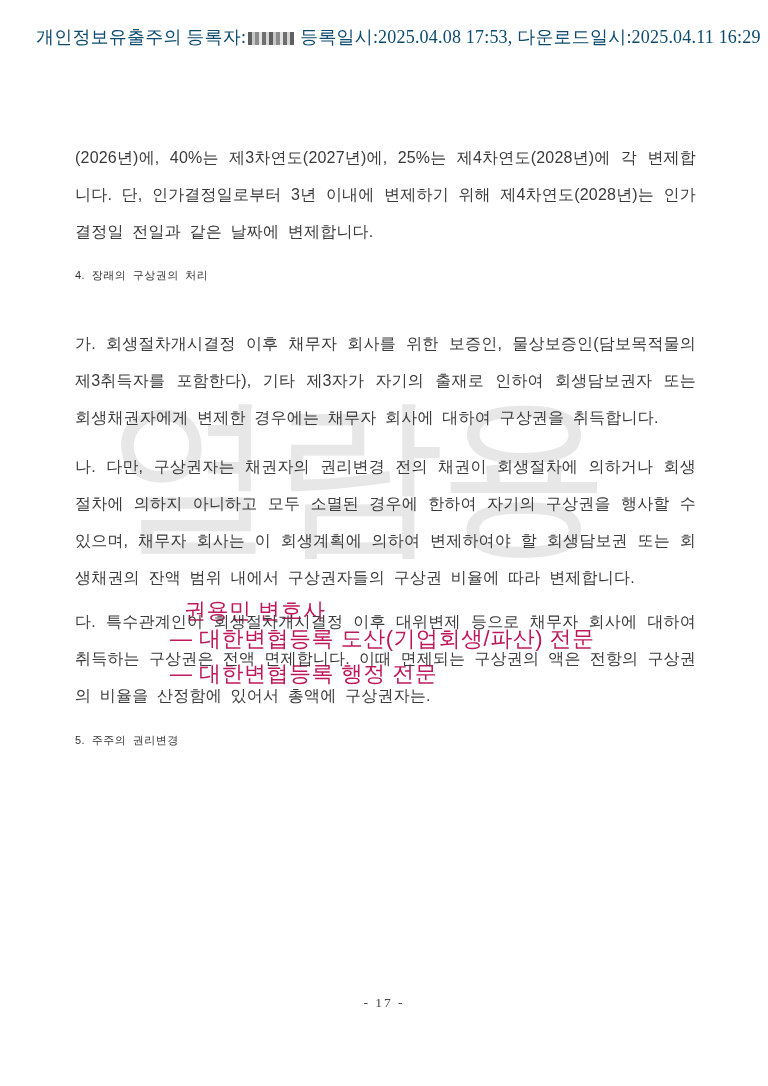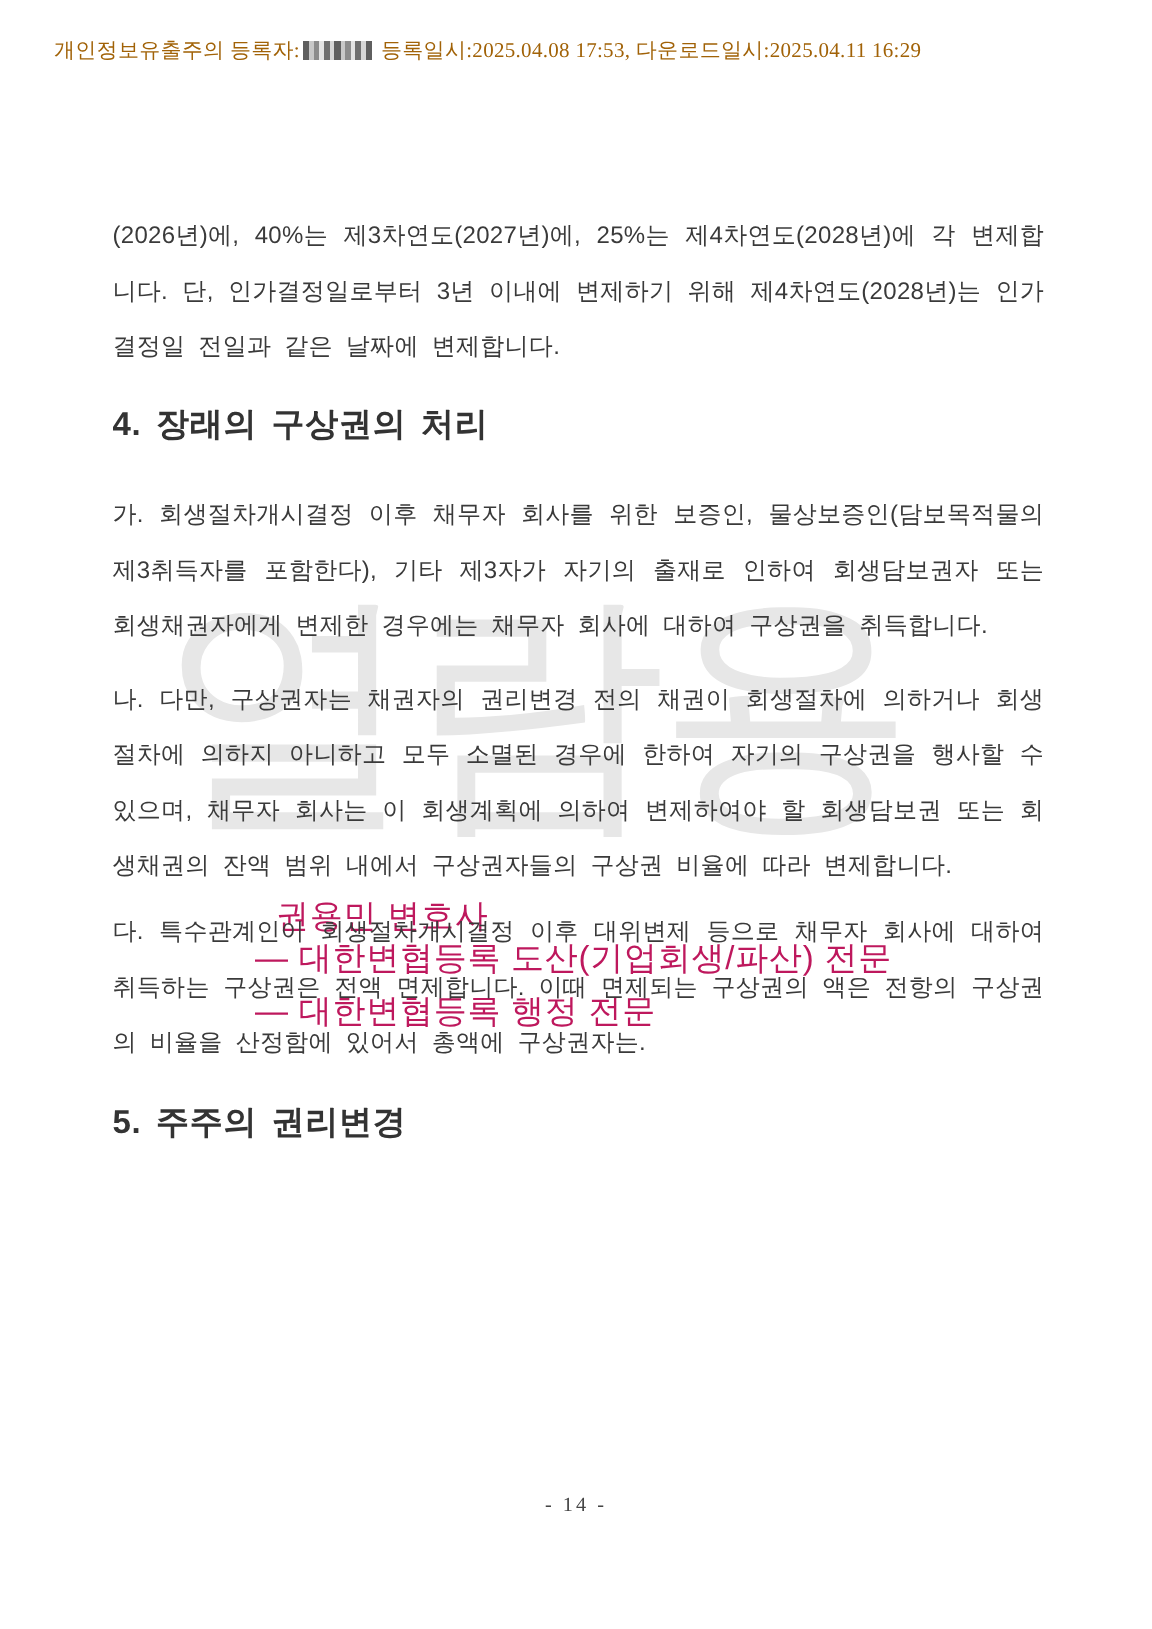--- a/index.html
+++ b/index.html
@@ -10,22 +10,22 @@
     overflow: hidden;
     font-family: "Liberation Sans", sans-serif;
   }
   .page { position: absolute; inset: 0; }
 
   
   .doc-header {
     position: absolute;
     left: 36px; top: 25px; right: 20px;
     font-family: "Liberation Serif", serif;
-    font-size: 14px;
-    color: #a16207;
+    font-size: 18px;
+    color: #0c4a6e;
     letter-spacing: 0.2px;
     white-space: nowrap;
   }
   .mosaic {
     display: inline-block;
     width: 46px; height: 13px;
     margin: 0 6px 0 2px;
     vertical-align: -2px;
     background:
       repeating-linear-gradient(90deg,
@@ -65,22 +65,22 @@
     line-height: 37px;
     color: #3a3a3a;
     text-align: justify;
     word-spacing: 4px;
     letter-spacing: 0.2px;
     word-break: break-all;
   }
   .para.tight { line-height: 35px; }
   .para.indent { text-indent: 9px; }
   .heading {
-    font-size: 22px;
-    font-weight: bold;
+    font-size: 11px;
+    font-weight: normal;
     color: #333333;
     letter-spacing: 0.5px;
     word-spacing: 3px;
     white-space: nowrap;
   }
   .pos-p1 { top: 139px; }
   .pos-h4 { top: 268px; }
   .pos-pga { top: 325px; }
   .pos-pna { top: 448px; }
   .pos-pda { top: 603px; }
@@ -133,15 +133,15 @@
 
   <div class="content pos-pda">
     <p class="para" style="margin:0">다. 특수관계인이 회생절차개시결정 이후 대위변제 등으로 채무자 회사에 대하여 취득하는 구상권은 전액 면제합니다. 이때 면제되는 구상권의 액은 전항의 구상권의 비율을 산정함에 있어서 총액에 구상권자는.</p>
   </div>
 
   <div class="content pos-h5">
     <h2 class="heading" style="margin:0">5. 주주의 권리변경</h2>
   </div>
 
 
-  <div class="page-number">- 14 -</div>
+  <div class="page-number">- 17 -</div>
 
 </div>
 
 </body></html>

